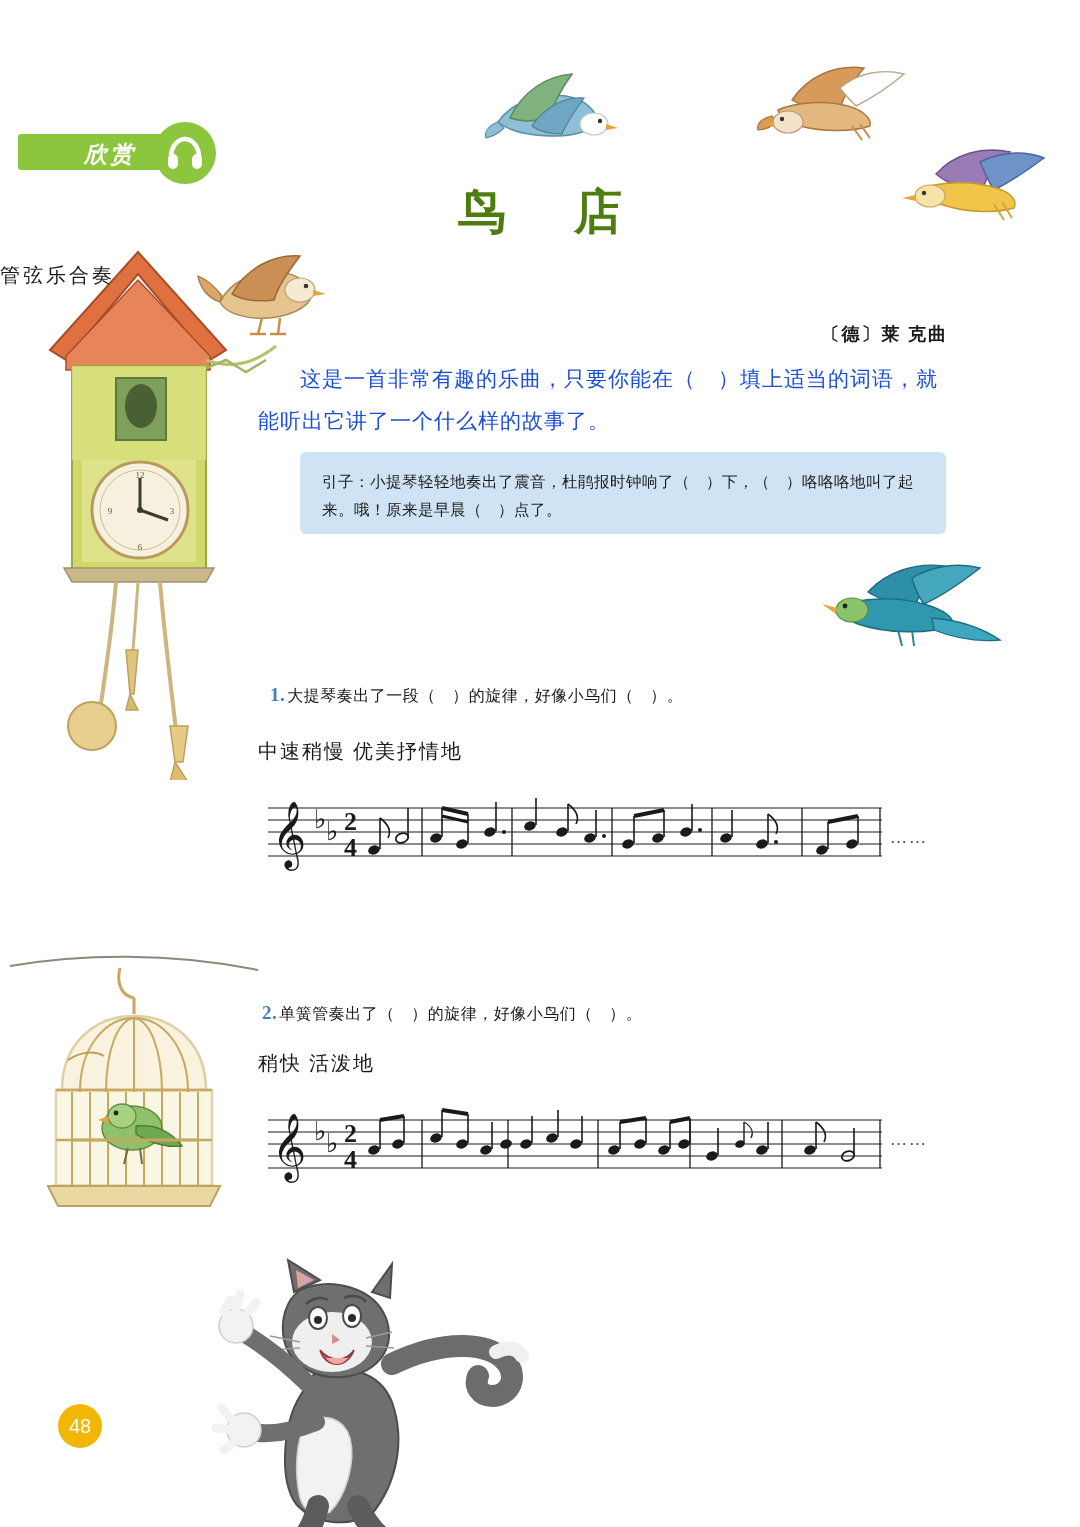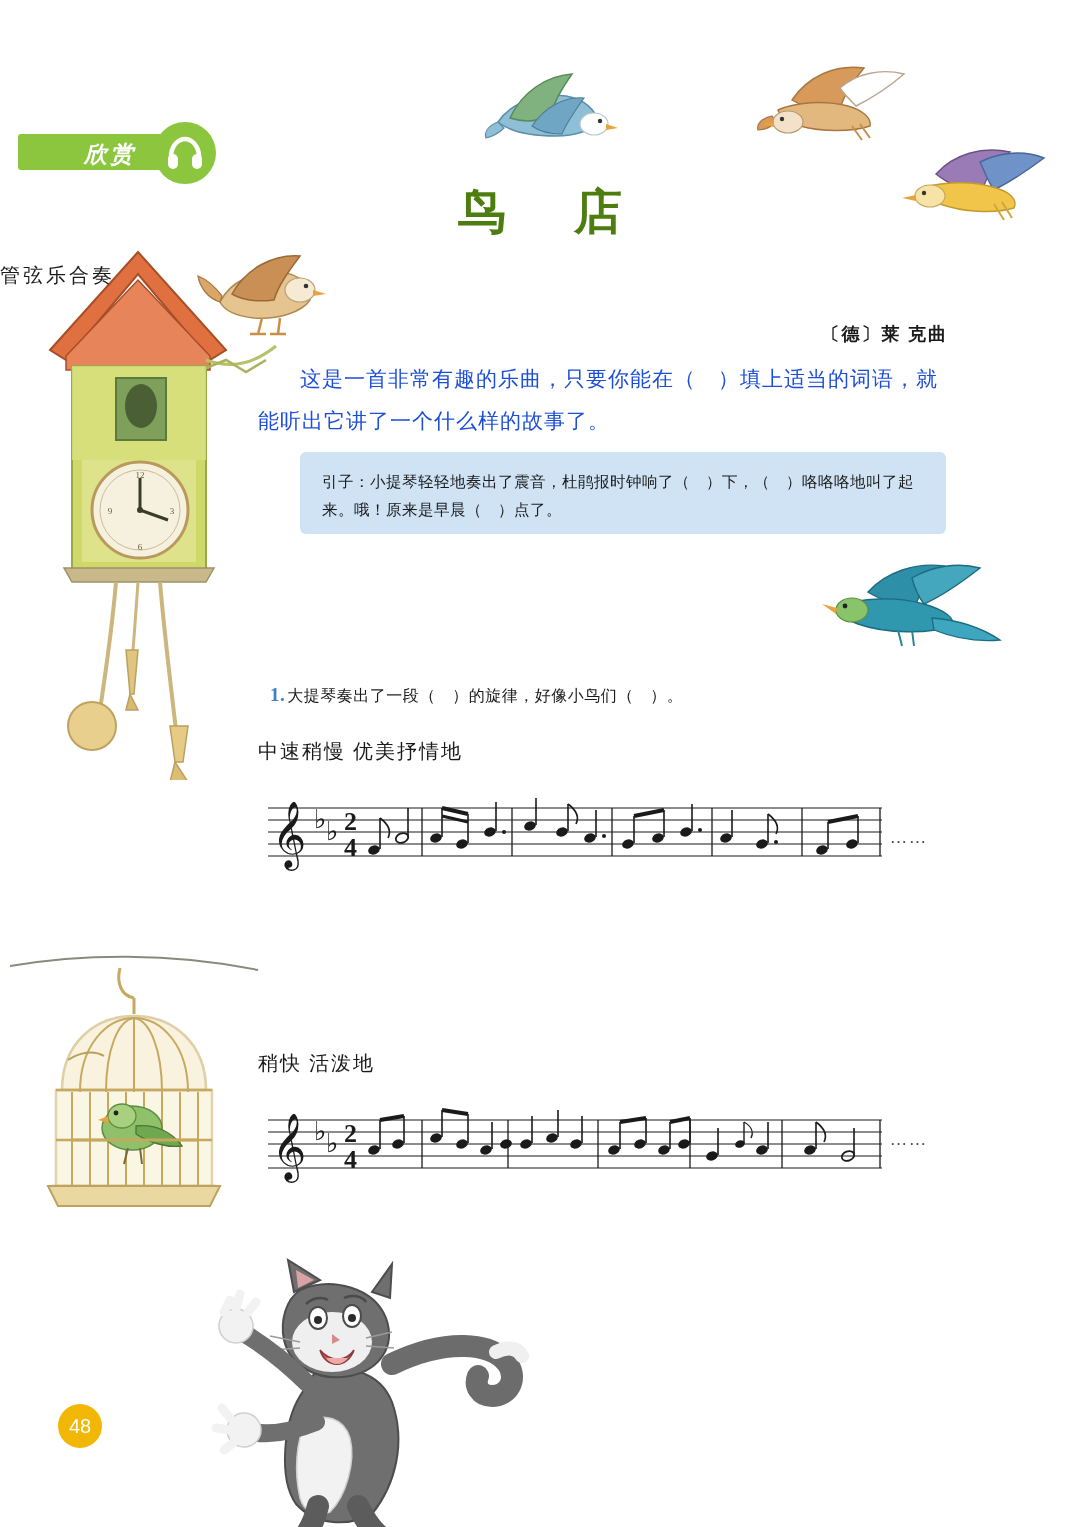--- a/index.html
+++ b/index.html
@@ -442,20 +442,23 @@
         <path d="M98 176 L88 180 L99 183 Z" fill="#e8a33d"></path>
         <path d="M126 186 C146 184 162 192 172 206 C156 208 138 202 126 194Z" fill="#6fa84f" stroke="#4e7436" stroke-width="1.3"></path>
         <path d="M118 208 L114 224 M130 208 L132 224" stroke="#7a6a3a" stroke-width="2" fill="none"></path>
       </g>
 
       <path d="M62 200 L188 200" stroke="#c6a85f" stroke-width="3"></path>
       <path d="M58 120 C70 112 84 110 94 116" stroke="#b8a05a" stroke-width="2" fill="none"></path>
     </g>
   </svg>
 
+  <div class="qline" style="left:262px;top:1002px;">
+    <span class="qnum">2.</span><span>单簧管奏出了（　）的旋律，好像小鸟们（　）。</span>
+  </div>
   <div class="tempo" style="left:258px;top:1050px;">稍快  活泼地</div>
 
   <svg class="staff" style="left:262px;top:1094px;" width="660" height="110" viewBox="0 0 660 110">
     <g stroke="#1a1a1a" stroke-width="1.1">
       <line x1="6" y1="26" x2="620" y2="26"></line>
       <line x1="6" y1="38" x2="620" y2="38"></line>
       <line x1="6" y1="50" x2="620" y2="50"></line>
       <line x1="6" y1="62" x2="620" y2="62"></line>
       <line x1="6" y1="74" x2="620" y2="74"></line>
     </g>

